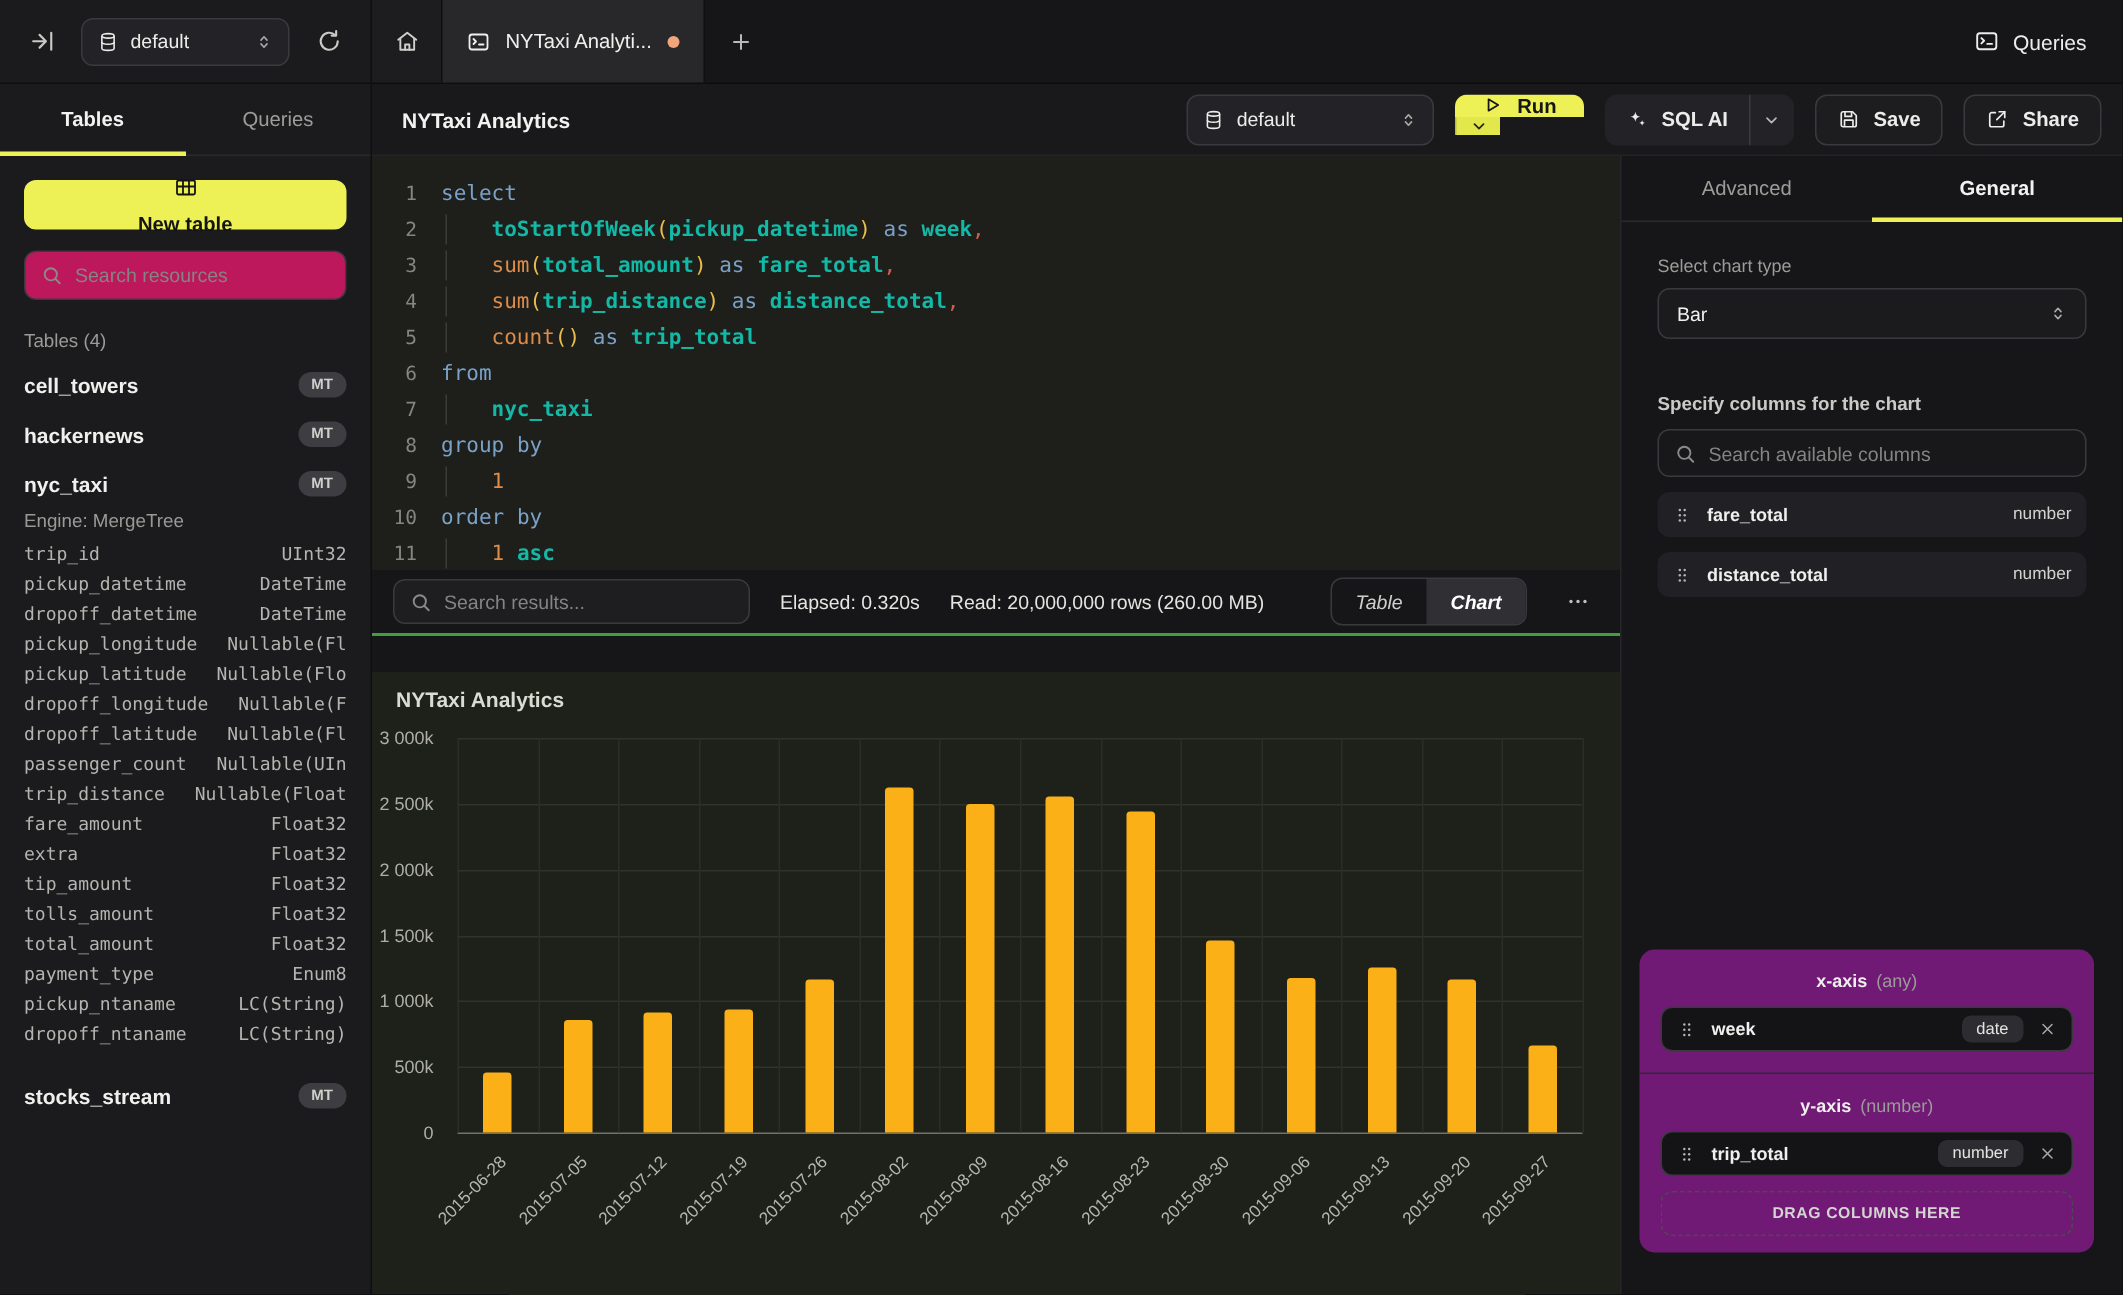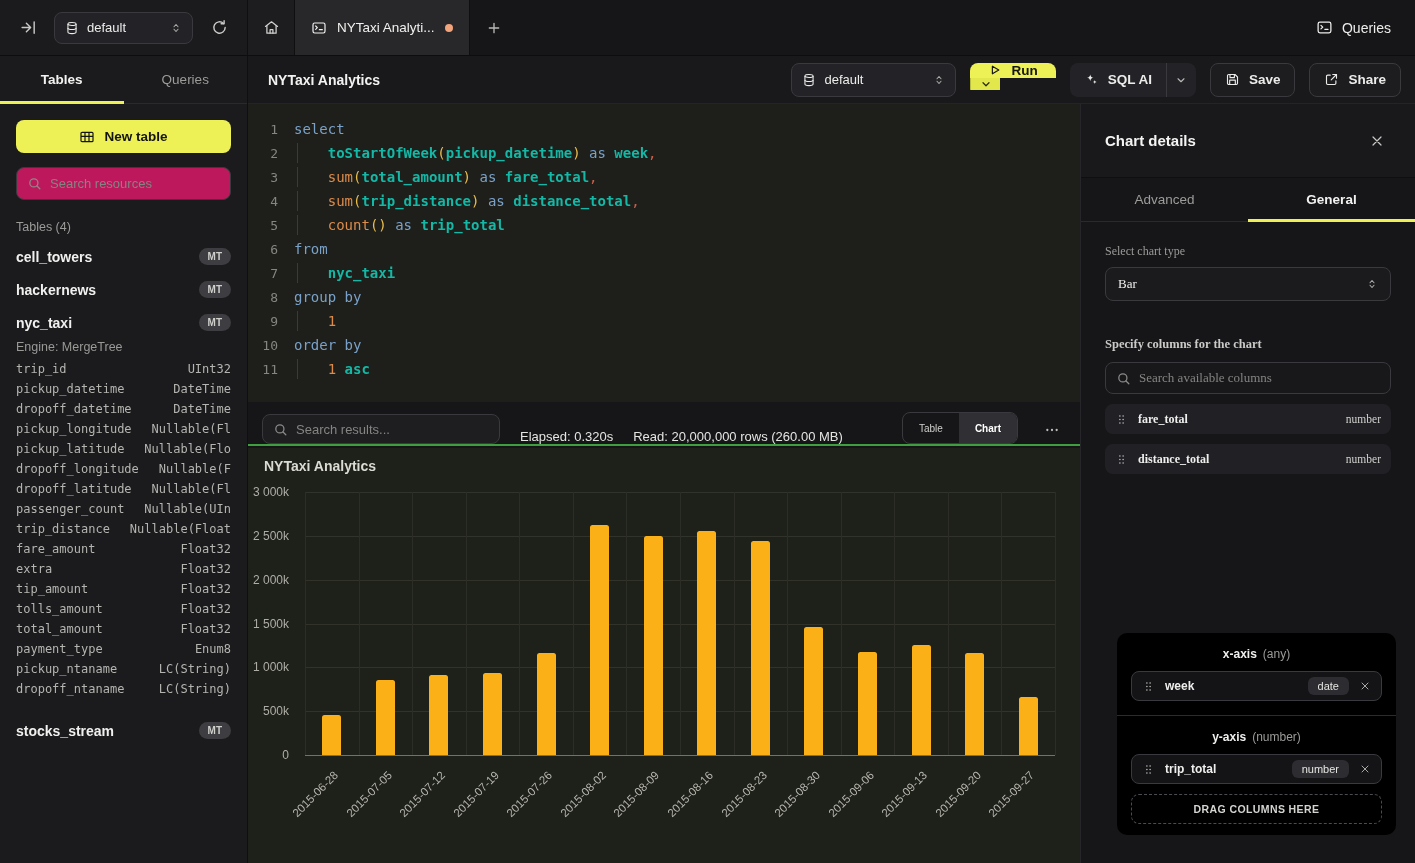--- a/index.html
+++ b/index.html
@@ -20,21 +20,21 @@
   .tab-plus { width:48px; display:flex; align-items:center; justify-content:center; color:#b9b9b6; cursor:pointer; }
   .tb-right { margin-left:auto; display:flex; align-items:center; padding-right:24px; }
   .queries-btn { display:flex; align-items:center; gap:9px; color:#ececea; font-size:14px; cursor:pointer; }
 
   
   #sidebar { position:absolute; left:0; top:56px; width:248px; height:807px; background:#1b1b1d; border-right:1px solid #0f0f10; }
   .side-tabs { display:flex; height:48px; border-bottom:1px solid #2a2a2e; }
   .side-tab { flex:1; display:flex; align-items:center; justify-content:center; font-size:13.5px; color:#9c9c99; position:relative; cursor:pointer; }
   .side-tab.active { color:#f2f2f0; font-weight:700; }
   .side-tab.active::after { content:""; position:absolute; left:0; right:0; bottom:-1px; height:3px; background:var(--accent); }
-  .new-table-btn { margin:16px 16px 0; height:33px; background:var(--accent); color:#141414; border-radius:8px; display:flex; align-items:center; justify-content:center; gap:9px; font-size:13.5px; font-weight:600; cursor:pointer; }
+  .new-table-btn { margin:16px 16px 0; height:33px; background:var(--accent); color:#141414; border-radius:8px; display:flex; align-items:center; justify-content:center; gap:9px; font-size:13.5px; font-weight:600; cursor:pointer;flex-direction:column; }
   .search-box { display:flex; align-items:center; gap:8px; height:33px; border:1px solid #3a3a3e; border-radius:8px; background:#be185d; padding:0 10px; color:#8a8a88; }
   .search-box input { flex:1; min-width:0; background:transparent; border:none; outline:none; color:#d8d8d6; font-size:13px; font-family:inherit; }
   .search-box input::placeholder { color:#848482; }
   #sidebar .search-box { margin:14px 16px 0; }
   .section-label { margin:20px 16px 6px; font-size:12.5px; color:#9b9b98; }
   .t-row { margin:0 16px; height:33px; display:flex; align-items:center; justify-content:space-between; cursor:pointer; }
   .t-name { font-size:14px; font-weight:700; color:#f0f0ee; }
   .mt-badge { background:#3e3e42; color:#cfcfcc; font-size:10px; font-weight:700; border-radius:9px; padding:3px 9px; }
   .t-engine { margin:1px 16px 8px; font-size:12.5px; color:#99999六; color:#999996; }
   .t-cols { margin:6px 16px 12px; }
@@ -56,25 +56,25 @@
   
   #editor { position:absolute; left:248px; top:104px; width:832px; height:298px; background:#1e1f1b; padding-top:13px; overflow:hidden; }
   .code-line { display:flex; height:24px; align-items:center; font-family:"DejaVu Sans Mono", monospace; font-size:14px; }
   .ln { width:30px; text-align:right; color:#858581; font-size:13px; flex:none; margin-right:16px; }
   .code { white-space:pre; position:relative; }
   .code-line.indented .code::before { content:""; position:absolute; left:3px; top:-2px; bottom:-2px; width:1px; background:#3b3b36; }
   .kw { color:#7aa2c9; } .fn { color:#dd8c4a; } .num { color:#dd8c4a; }
   .par { color:#e9bd4b; } .com { color:#cd5f49; } .id { color:#14b8a6; font-weight:700; }
 
   
-  #results-bar { position:absolute; left:248px; top:402px; width:832px; height:44px; background:#161618; border-bottom:2px solid var(--green); display:flex; align-items:flex-end; gap:20px; padding:0 14px; }
+  #results-bar { position:absolute; left:248px; top:380px; width:832px; height:44px; background:#161618; border-bottom:2px solid var(--green); display:flex; align-items:center; gap:20px; padding:0 14px; }
   #results-bar .search-box { width:238px; height:30px; background:#1e1e21; }
   .meta-text { font-size:13px; color:#e4e4e1; white-space:nowrap; }
   .seg { margin-left:auto; display:flex; height:32px; border:1px solid #3a3a3e; border-radius:8px; overflow:hidden; }
-  .seg-item { display:flex; align-items:center; padding:0 16px; font-size:10px; color:#cfcfcc; cursor:pointer; }
+  .seg-item { display:flex; align-items:center; padding:0 16px; font-size:13px; color:#cfcfcc; cursor:pointer;font-style:italic; }
   .seg-item.active { background:#303034; color:#ffffff; font-weight:700; }
   .more-btn { color:#bdbdba; }
 
   
   #chart-panel { position:absolute; left:248px; top:448px; width:832px; height:415px; background:#1e201a; }
   .chart-title { position:absolute; left:16px; top:10px; font-size:14px; font-weight:600; color:#dadbd3; }
   #yaxis { position:absolute; left:0; top:44px; width:49px; height:263px; }
   .ylab { position:absolute; right:8px; transform:translateY(-50%); font-size:12px; color:#aeaea6; white-space:nowrap; }
   #plot { position:absolute; left:57px; top:44px; width:750px; height:263px; }
   .hgrid { position:absolute; left:0; right:0; height:1px; background:#31332b; }
@@ -85,31 +85,31 @@
   .xlab { position:absolute; top:8px; transform:rotate(-45deg); transform-origin:100% 0; font-size:11.5px; color:#b6b6ae; white-space:nowrap; }
 
   
   #right-panel { position:absolute; left:1080px; top:104px; width:335px; height:759px; background:#161619; border-left:1px solid #26262a; }
   .rp-header { height:74px; display:flex; align-items:center; justify-content:space-between; padding:0 24px; background:#19191c; border-bottom:1px solid #0f0f10; }
   .rp-title { font-size:15px; font-weight:700; color:#f4f4f2; }
   .rp-tabs { display:flex; height:44px; border-bottom:1px solid #2a2a2e; }
   .rp-tab { flex:1; display:flex; align-items:center; justify-content:center; font-size:13.5px; color:#9c9c99; position:relative; cursor:pointer; }
   .rp-tab.active { color:#f2f2f0; font-weight:600; }
   .rp-tab.active::after { content:""; position:absolute; left:0; right:0; bottom:-1px; height:3px; background:var(--accent); }
-  .rp-body { padding:22px 24px 0;font-family:Liberation Serif, serif; }
+  .rp-body { padding:22px 24px 0; }
   .field-label { font-size:12px; color:#9b9b98; margin-bottom:8px; }
   .select-ctl { height:34px; border:1px solid #3a3a3e; border-radius:8px; background:#1b1b1e; display:flex; align-items:center; justify-content:space-between; padding:0 12px; font-size:13px; color:#f0f0ee; cursor:pointer; }
   .cols-label { margin-top:36px; font-size:12.5px; font-weight:700; color:#cacac7; margin-bottom:10px; }
   .rp-body .search-box { height:32px; background:#18181b; }
   .col-item { margin-top:10px; height:30px; background:#202025; border-radius:8px; display:flex; align-items:center; gap:10px; padding:0 10px; cursor:grab; }
   .col-item .cname { flex:1; font-size:12px; font-weight:700; color:#efefed; }
   .col-item .ctype { font-size:11.5px; color:#d2d2cf; }
   .drag-dots { color:#b4b4b1; display:flex; flex:none; }
 
-  .axis-card { position:absolute; left:36px; right:19px; bottom:28px; height:202px; background:#000000; border-radius:10px; padding:12px 14px; }
+  .axis-card { position:absolute; left:12px; right:19px; bottom:28px; height:202px; background:#701a75; border-radius:10px; padding:12px 14px; }
   .axis-title { text-align:center; font-size:12px; margin:2px 0 10px; color:#efefed; }
   .axis-title .ax { font-weight:700; }
   .axis-title .hint { color:#9b9b98; margin-left:6px; }
   .axis-chip { height:30px; border:1px solid #3a3a3e; background:#141417; border-radius:8px; display:flex; align-items:center; gap:10px; padding:0 10px; }
   .axis-chip .cname { flex:1; font-size:12px; font-weight:700; color:#efefed; }
   .type-badge { background:#2c2c31; border-radius:6px; padding:3px 10px; font-size:11px; color:#e4e4e1; }
   .chip-x { color:#a8a8a5; display:flex; cursor:pointer; }
   .axis-divider { height:1px; background:#2c2c30; margin:14px -14px; }
   .drop-zone { margin-top:10px; height:30px; border:1px dashed #4b4b50; border-radius:8px; display:flex; align-items:center; justify-content:center; font-size:10.5px; font-weight:700; letter-spacing:.4px; color:#d4d4d1; }
 
@@ -509,28 +509,20 @@
         <div class="xlab" style="right: 294.643px;">2015-08-23</div>
         <div class="xlab" style="right: 241.071px;">2015-08-30</div>
         <div class="xlab" style="right: 187.5px;">2015-09-06</div>
         <div class="xlab" style="right: 133.929px;">2015-09-13</div>
         <div class="xlab" style="right: 80.3571px;">2015-09-20</div>
         <div class="xlab" style="right: 26.7857px;">2015-09-27</div>
       </div>
   </div>
 
   <div id="right-panel">
-    <div class="rp-header">
-      <span class="rp-title">Chart details</span>
-      <span class="icon-btn">
-        <svg width="16" height="16" viewBox="0 0 24 24" fill="none" stroke="currentColor" stroke-width="1.8" stroke-linecap="round">
-            <path d="M6 6l12 12M18 6L6 18"></path>
-          </svg>
-      </span>
-    </div>
     <div class="rp-tabs">
       <div class="rp-tab">Advanced</div>
       <div class="rp-tab active">General</div>
     </div>
     <div class="rp-body">
       <div class="field-label">Select chart type</div>
       <div class="select-ctl">
         <span>Bar</span>
         <span>
           <svg width="12" height="14" viewBox="0 0 24 24" fill="none" stroke="#a8a8a5" stroke-width="2.2" stroke-linecap="round" stroke-linejoin="round">

